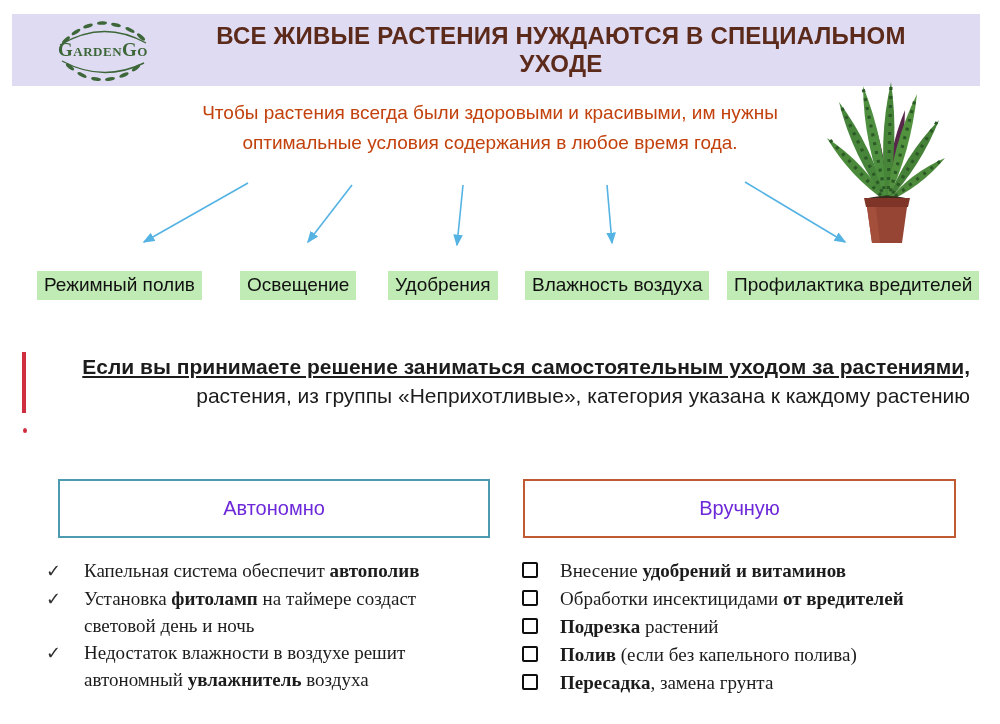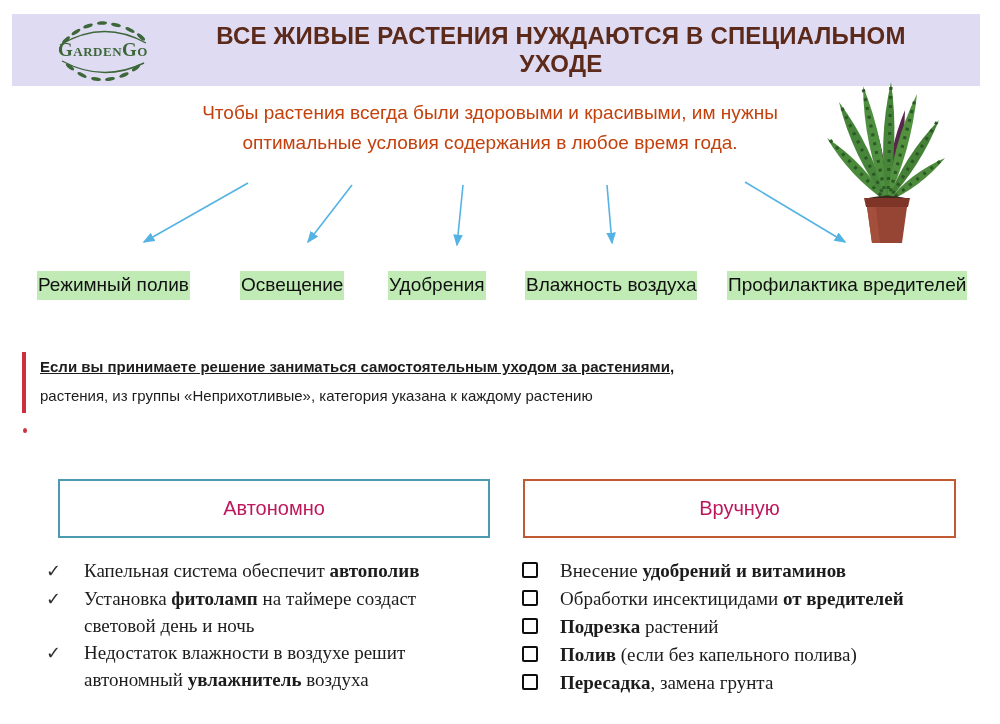--- a/index.html
+++ b/index.html
@@ -23,33 +23,33 @@
     font-size:19px;line-height:30px;color:#c2410c;}
 
   
   .plant{position:absolute;left:813px;top:80px;}
 
   
   .arrows{position:absolute;left:0;top:170px;}
 
   
   .care-label{position:absolute;top:271px;background:var(--highlight-green,#c0ebb4);
-    font-size:19px;padding:3px 1px 4px;white-space:nowrap;color:#111;text-align:right;}
+    font-size:19px;padding:3px 7px 4px;white-space:nowrap;color:#111;text-align:right;}
 
   
   .redbar{position:absolute;left:22px;top:352px;width:4px;height:61px;background:var(--accent-red,#cf2e3f);}
   .reddot{position:absolute;left:23px;top:428px;width:4px;height:5px;border-radius:50%;background:var(--accent-red,#cf2e3f);}
-  .note{position:absolute;left:40px;top:352px;width:930px;text-align:left;
-    font-size:15px;line-height:29px;}
+  .note{position:absolute;left:40px;top:352px;width:930px;text-align:right;
+    font-size:21px;line-height:29px;}
   .note .n1{font-weight:700;text-decoration:underline;}
   .note b{font-weight:700;}
 
   
   .box{position:absolute;top:479px;height:55px;background:#fff;display:flex;
-    align-items:center;justify-content:center;font-size:20px;color:#be185d;}
+    align-items:center;justify-content:center;font-size:20px;color:#6d28d9;}
   .box-auto{left:58px;width:428px;border:2px solid var(--auto-border,#4c9bb0);}
   .box-manual{left:523px;width:429px;border:2px solid var(--manual-border,#c05a33);}
 
   
   .list{position:absolute;margin:0;padding:0;list-style:none;font-size:19px;line-height:27px;}
   .list li{display:flex;align-items:flex-start;}
   .list-auto{left:46px;top:557px;width:444px;}
   .list-manual{left:522px;top:557px;width:450px;}
   .bullet{flex:0 0 38px;}
   .check{font-size:18px;font-weight:700;color:#2d2d2d;}

